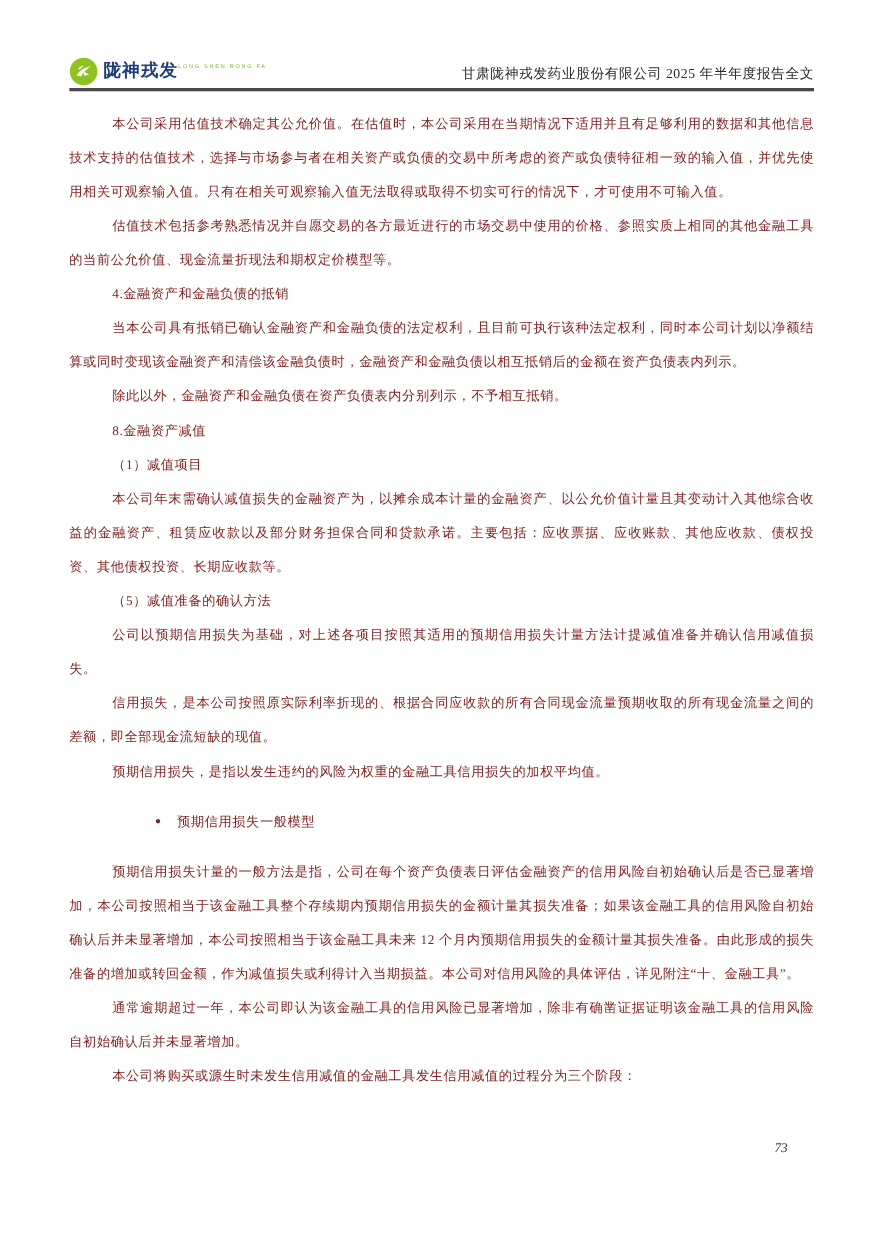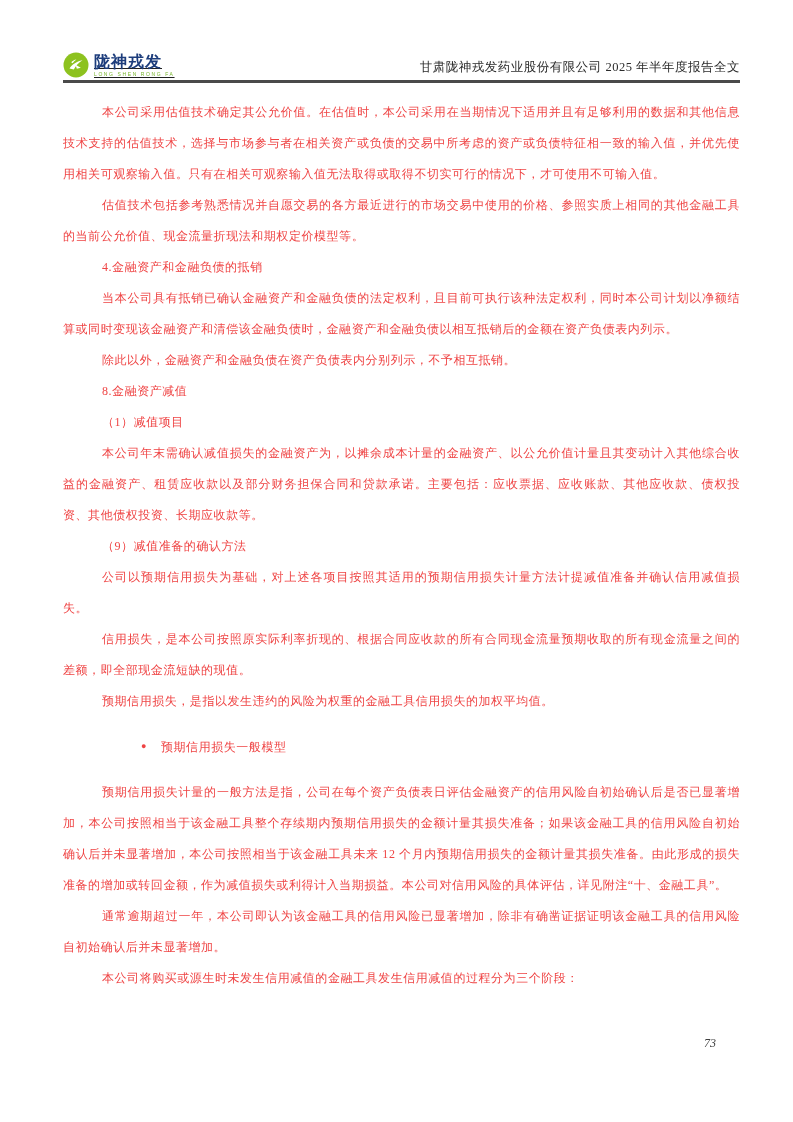--- a/index.html
+++ b/index.html
@@ -24,21 +24,21 @@
     justify-content: space-between;
     align-items: flex-end;
   }
   .logo {
     display: flex;
     align-items: center;
     gap: 5px;
     padding-bottom: 2px;
   }
   .logo-mark { width: 26px; height: 26px; display: block; }
-  .logo-text { display: flex; flex-direction: column; line-height: 1; text-decoration: underline; }
+  .logo-text { display: flex; flex-direction: row; line-height: 1; }
   .logo-name-cn {
     font-family: "Liberation Sans", "DejaVu Sans", sans-serif;
     font-weight: bold;
     font-size: 16px;
     letter-spacing: 1px;
     color: #1d3d7c;
   }
   .logo-name-en {
     font-family: "Liberation Sans", "DejaVu Sans", sans-serif;
     font-size: 5px;
@@ -67,21 +67,21 @@
   
   .content {
     position: absolute;
     left: 63px;
     top: 97px;
     width: 677px;
     font-size: 12px;
     line-height: 31px;
     letter-spacing: 0.55px;
     text-align: justify;
-    color: #ef4444;
+    color: #7f1d1d;
   }
   .content p { margin: 0; text-indent: 39px; }
   .content p.bullet { margin: 14px 0; }
   .content .dot {
     display: inline-block;
     font-size: 9px;
     vertical-align: 1.5px;
     margin-right: 14px;
   }
 
@@ -120,21 +120,21 @@
 
   <main class="content">
       <p class="para">本公司采用估值技术确定其公允价值。在估值时，本公司采用在当期情况下适用并且有足够利用的数据和其他信息技术支持的估值技术，选择与市场参与者在相关资产或负债的交易中所考虑的资产或负债特征相一致的输入值，并优先使用相关可观察输入值。只有在相关可观察输入值无法取得或取得不切实可行的情况下，才可使用不可输入值。</p>
       <p class="para">估值技术包括参考熟悉情况并自愿交易的各方最近进行的市场交易中使用的价格、参照实质上相同的其他金融工具的当前公允价值、现金流量折现法和期权定价模型等。</p>
       <p class="heading">4.金融资产和金融负债的抵销</p>
       <p class="para">当本公司具有抵销已确认金融资产和金融负债的法定权利，且目前可执行该种法定权利，同时本公司计划以净额结算或同时变现该金融资产和清偿该金融负债时，金融资产和金融负债以相互抵销后的金额在资产负债表内列示。</p>
       <p class="para">除此以外，金融资产和金融负债在资产负债表内分别列示，不予相互抵销。</p>
       <p class="heading">8.金融资产减值</p>
       <p class="heading">（1）减值项目</p>
       <p class="para">本公司年末需确认减值损失的金融资产为，以摊余成本计量的金融资产、以公允价值计量且其变动计入其他综合收益的金融资产、租赁应收款以及部分财务担保合同和贷款承诺。主要包括：应收票据、应收账款、其他应收款、债权投资、其他债权投资、长期应收款等。</p>
-      <p class="heading">（9）减值准备的确认方法</p>
+      <p class="heading">（5）减值准备的确认方法</p>
       <p class="para">公司以预期信用损失为基础，对上述各项目按照其适用的预期信用损失计量方法计提减值准备并确认信用减值损失。</p>
       <p class="para">信用损失，是本公司按照原实际利率折现的、根据合同应收款的所有合同现金流量预期收取的所有现金流量之间的差额，即全部现金流短缺的现值。</p>
       <p class="para">预期信用损失，是指以发生违约的风险为权重的金融工具信用损失的加权平均值。</p>
       <p class="bullet"><span class="dot">●</span><span>预期信用损失一般模型</span></p>
       <p class="para">预期信用损失计量的一般方法是指，公司在每个资产负债表日评估金融资产的信用风险自初始确认后是否已显著增加，本公司按照相当于该金融工具整个存续期内预期信用损失的金额计量其损失准备；如果该金融工具的信用风险自初始确认后并未显著增加，本公司按照相当于该金融工具未来 12 个月内预期信用损失的金额计量其损失准备。由此形成的损失准备的增加或转回金额，作为减值损失或利得计入当期损益。本公司对信用风险的具体评估，详见附注“十、金融工具”。</p>
       <p class="para">通常逾期超过一年，本公司即认为该金融工具的信用风险已显著增加，除非有确凿证据证明该金融工具的信用风险自初始确认后并未显著增加。</p>
       <p class="para">本公司将购买或源生时未发生信用减值的金融工具发生信用减值的过程分为三个阶段：</p>
     </main>
 
   <div class="page-number">73</div>

